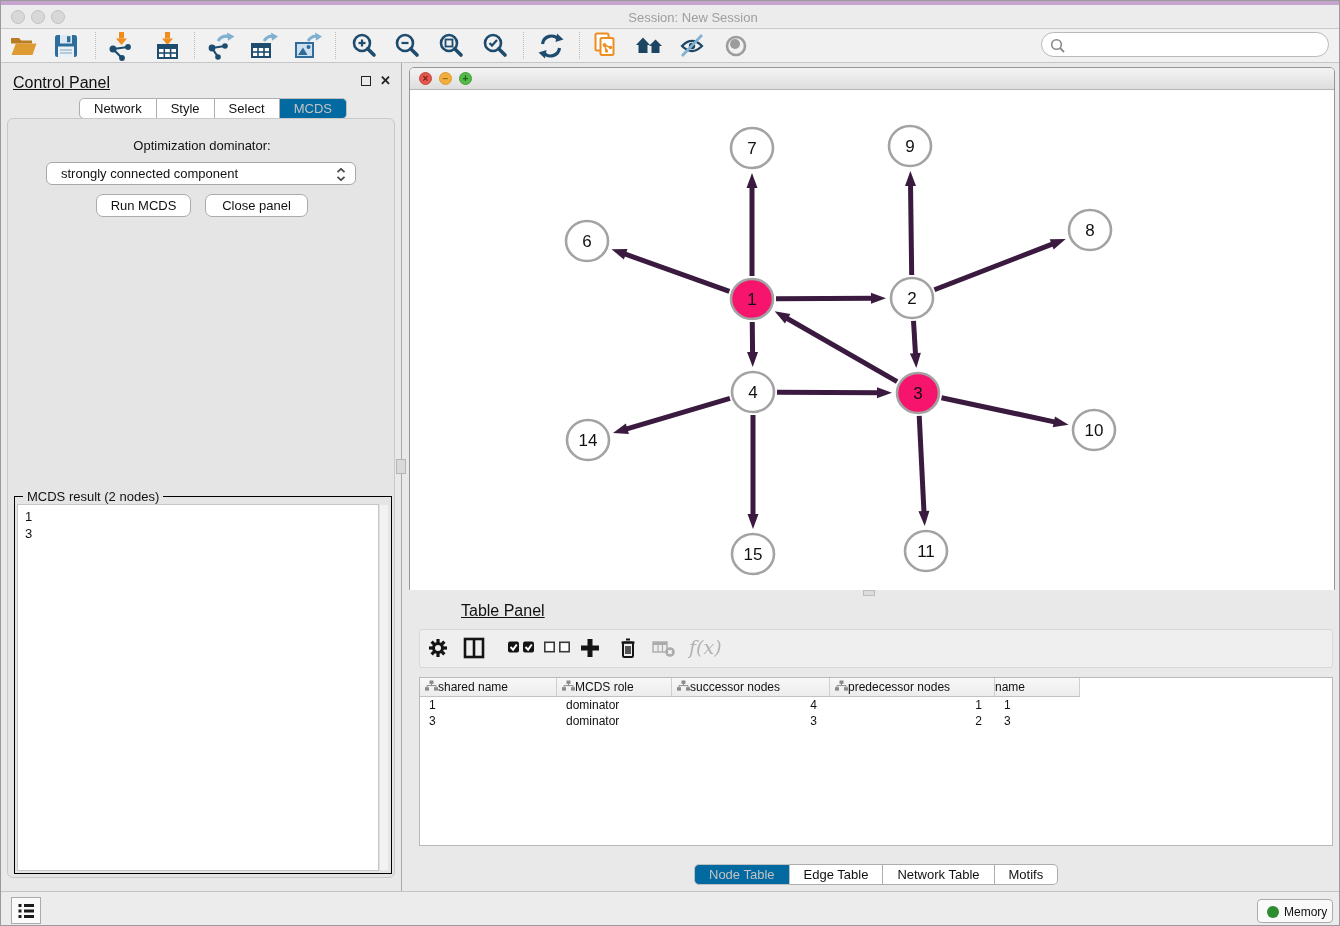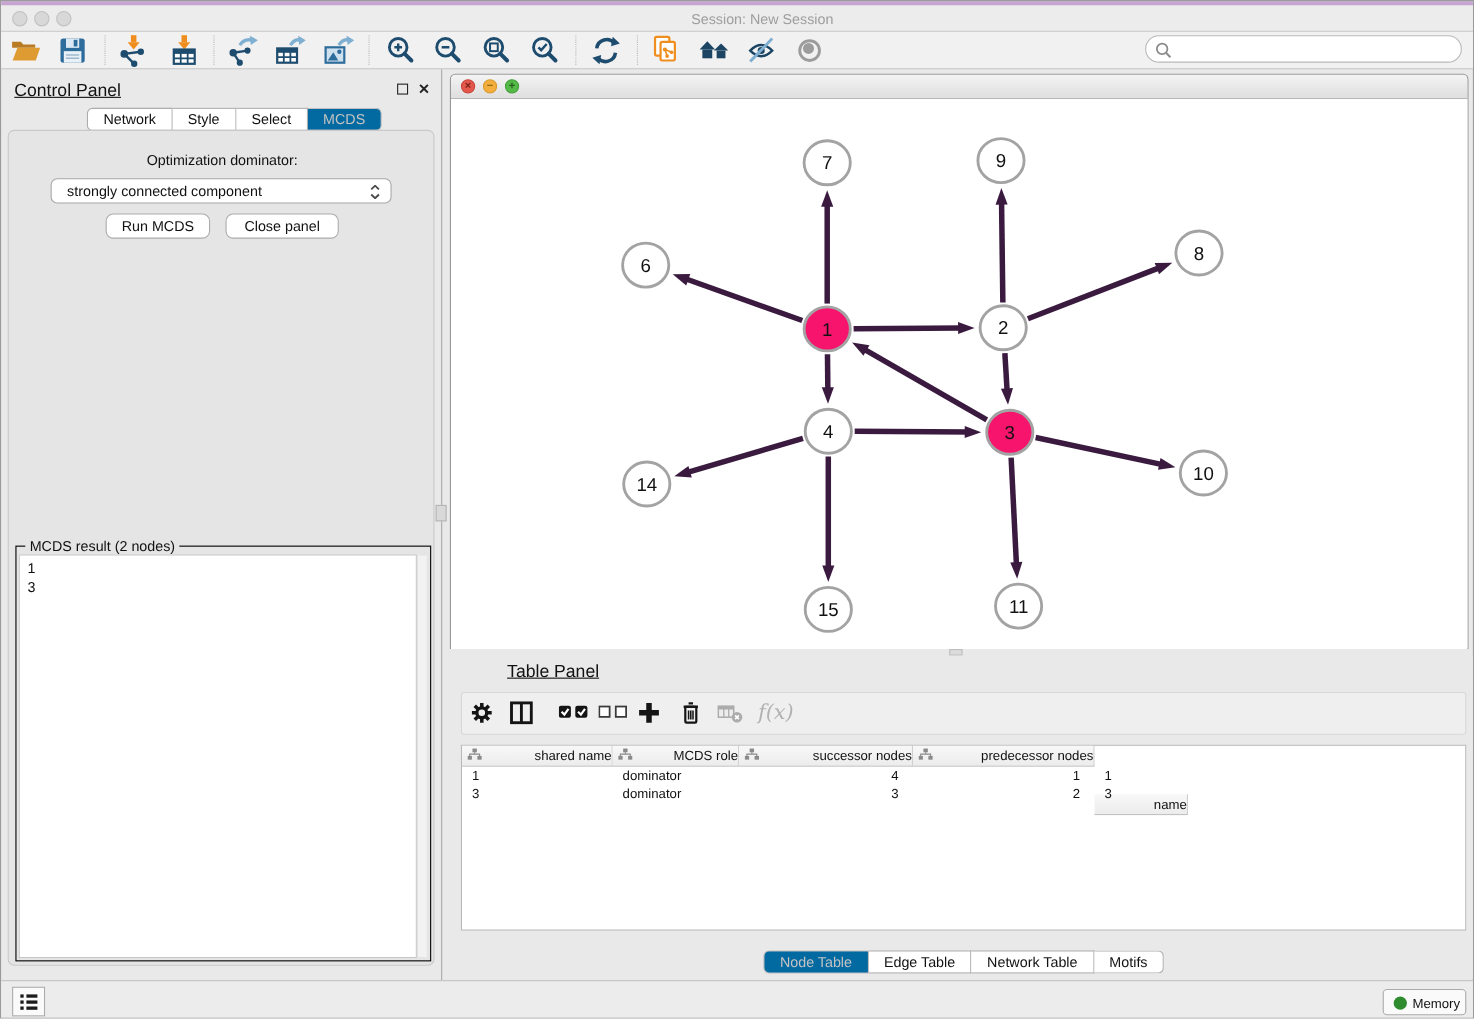--- a/index.html
+++ b/index.html
@@ -65,21 +65,21 @@
   .tablepanel { position:absolute; left:408px; top:595px; width:932px; height:293px; background:#E9E9E9; }
   .tp-header { position:absolute; left:0; top:0; width:932px; height:24px; }
   .tp-header .panel-title { position:absolute; left:10px; top:6px;margin-left:42px; }
   .tp-toolbar { position:absolute; left:10px; top:33px; width:914px; height:39px; background:#EFEFEF; border:1px solid #D8D8D8; border-radius:3px; }
   .tpicon { position:absolute; top:7px; cursor:default; }
 
   .datatable { position:absolute; left:10px; top:81px; width:914px; height:169px; background:#FFF; border:1px solid #B9B9B9; }
   .tbl-header { position:absolute; left:0; top:0; height:19px; display:flex; }
   .th-cell { height:19px; background:linear-gradient(#F8F8F8,#ECECEC); border-right:1px solid #CFCFCF; border-bottom:1px solid #C2C2C2; display:flex; align-items:center; font-size:12px; color:#111; }
   .th-cell .ic { margin-left:5px; }
-  .th-cell .lbl { flex:1; text-align:right; }
+  .th-cell .lbl { flex:1; text-align:left; }
   .tbl-row { position:absolute; left:0; height:16px; display:flex; }
   .td-cell { height:16px; font-size:12px; color:#111; line-height:16px; }
 
   .tp-tabs { position:absolute; left:285px; top:268px; }
 
   
   .statusbar { position:absolute; left:0; top:890px; width:1340px; height:36px; background:#ECECEC; border-top:1px solid #C4C4C4; }
   .listbtn { position:absolute; left:10px; top:5px; width:30px; height:27px; background:#FAFAFA; border:1px solid #ABABAB; }
   .listbtn svg { position:absolute; left:4px; top:3px; }
   .membtn { position:absolute; left:1256px; top:7px; width:76px; height:24px; background:#FAFAFA; border:1px solid #ABABAB; border-radius:4px; font-size:12px; color:#111; }
@@ -477,21 +477,21 @@
             <span class="ic"><svg width="13" height="12" viewBox="0 0 13 12">
                 <g fill="#8A8A8A">
                   <rect x="4.5" y="0.5" width="4" height="3.4"></rect>
                   <rect x="0" y="7.2" width="4" height="3.4"></rect>
                   <rect x="9" y="7.2" width="4" height="3.4"></rect>
                 </g>
                 <path d="M6.5 3.9 V5.6 M2 7.2 V5.6 H11 V7.2" fill="none" stroke="#8A8A8A" stroke-width="1"></path>
               </svg></span>
             <span class="lbl">predecessor nodes</span>
           </div>
-          <div class="th-cell" style="width: 85px; margin-top: 44px;">
+          <div class="th-cell" style="width: 85px;">
             <span class="lbl">name</span>
           </div>
         </div>
       <div id="tbl-body">
           <div class="tbl-row" style="top: 19px;">
             <div class="td-cell" style="width: 137px; text-align: left; padding: 0px 0px 0px 9px;">1</div>
             <div class="td-cell" style="width: 115px; text-align: left; padding: 0px 0px 0px 9px;">dominator</div>
             <div class="td-cell" style="width: 158px; text-align: right; padding: 0px 13px 0px 0px;">4</div>
             <div class="td-cell" style="width: 165px; text-align: right; padding: 0px 13px 0px 0px;">1</div>
             <div class="td-cell" style="width: 85px; text-align: left; padding: 0px 0px 0px 9px;">1</div>

